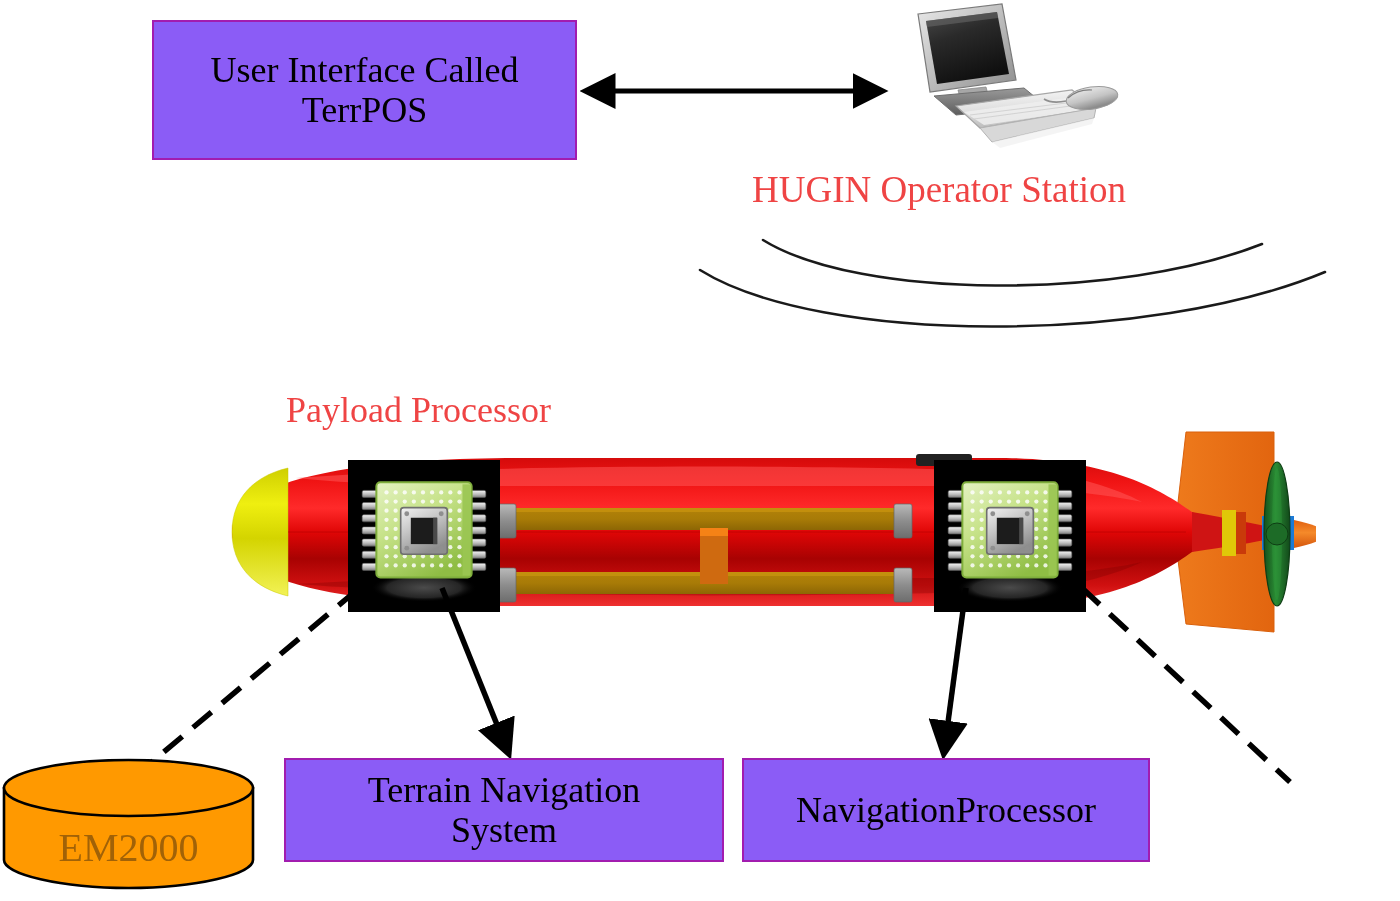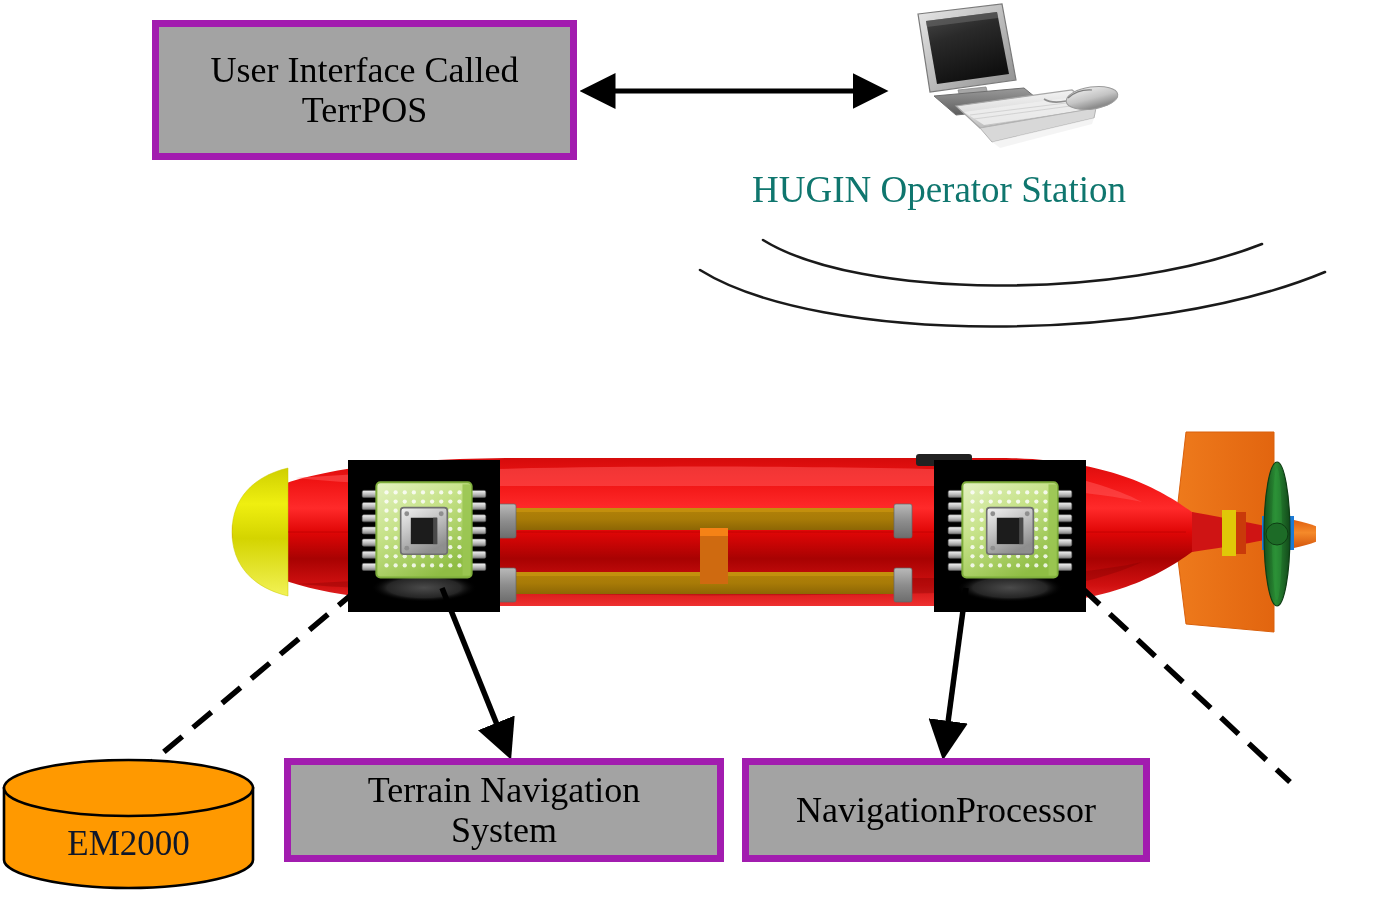--- a/index.html
+++ b/index.html
@@ -16,22 +16,22 @@
     position: relative;
     width: 1400px;
     height: 901px;
     background: #ffffff;
     overflow: hidden;
   }
 
   
   .proc-box {
     position: absolute;
-    background: #a3a3a3;
-    border: 7px solid #a21caf;
+    background: #8b5cf6;
+    border: 2px solid #a21caf;
     box-sizing: border-box;
     display: flex;
     align-items: center;
     justify-content: center;
     text-align: center;
     line-height: 1.12;
     color: #000;
   }
   .proc-box .txt {
     display: block;
@@ -39,38 +39,38 @@
     white-space: pre-line;
   }
 
   #box-terrpos  { left: 152px; top: 20px;  width: 425px; height: 140px; font-size: 36px; }
   #box-tns      { left: 284px; top: 758px; width: 440px; height: 104px; font-size: 36px; }
   #box-navproc  { left: 742px; top: 758px; width: 408px; height: 104px; font-size: 36px; }
 
   
   .caption {
     position: absolute;
-    color: #0f766e;
+    color: #ef4444;
     white-space: nowrap;
   }
   #cap-hugin    { left: 752px; top: 168px; font-size: 37px; }
   #cap-payload  { left: 286px; top: 389px; font-size: 36px; }
   #cap-control  { left: 822px; top: 389px; font-size: 36px; }
 
   
   .cylinder {
     position: absolute;
   }
   .cylinder .cyl-label {
     position: absolute;
     left: 0;
     width: 100%;
     text-align: center;
-    font-size: 35px;
-    color: #0f172a;
+    font-size: 40px;
+    color: #a16207;
     pointer-events: none;
   }
   #cyl-em2000 { left: 2px;    top: 756px; width: 253px; height: 136px; }
   #cyl-em2000 .cyl-label { top: 68px; }
   #cyl-dvl    { left: 1180px; top: 756px; width: 212px; height: 136px; }
   #cyl-dvl    .cyl-label { top: 72px; }
 
   
   .layer {
     position: absolute;
@@ -157,20 +157,21 @@
       <polygon points="96,140 198,116 196,122 104,146" fill="#efefef" opacity="0.7"></polygon>
 
       <ellipse cx="196" cy="96" rx="26" ry="11" fill="url(#mouseGrad)" stroke="#9b9b9b" stroke-width="1" transform="rotate(-8 196 96)"></ellipse>
       <path d="M172,96 q10,-9 24,-8" fill="none" stroke="#7d7d7d" stroke-width="1.2"></path>
       <path d="M170,99 q-14,3 -22,-2" fill="none" stroke="#8f8f8f" stroke-width="1.6"></path>
     </svg>
   </div>
 
   <div class="caption" id="cap-hugin">HUGIN Operator Station</div>
 
+  <div class="caption" id="cap-payload">Payload Processor</div>
 
 
   <div class="auv-art">
     <svg viewBox="0 0 1140 216" width="1140" height="216" xmlns="http://www.w3.org/2000/svg">
       <defs>
         <linearGradient id="hullV" x1="0" y1="0" x2="0" y2="1">
           <stop offset="0%" stop-color="#d50b0b"></stop>
           <stop offset="16%" stop-color="#f01414"></stop>
           <stop offset="34%" stop-color="#ff2a2a"></stop>
           <stop offset="50%" stop-color="#e00606"></stop>

